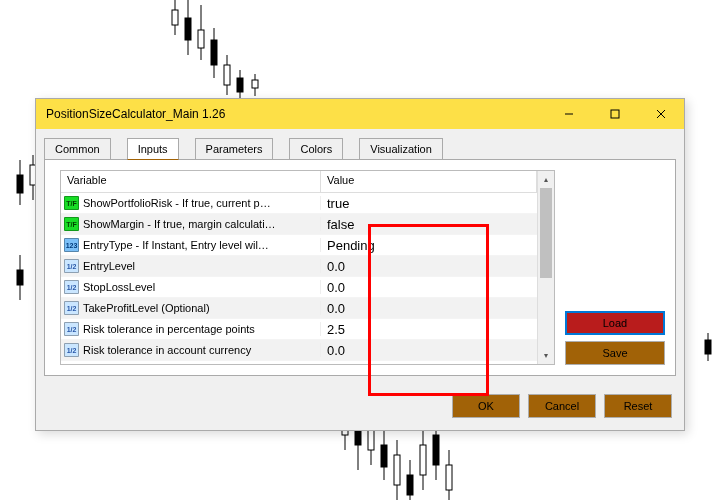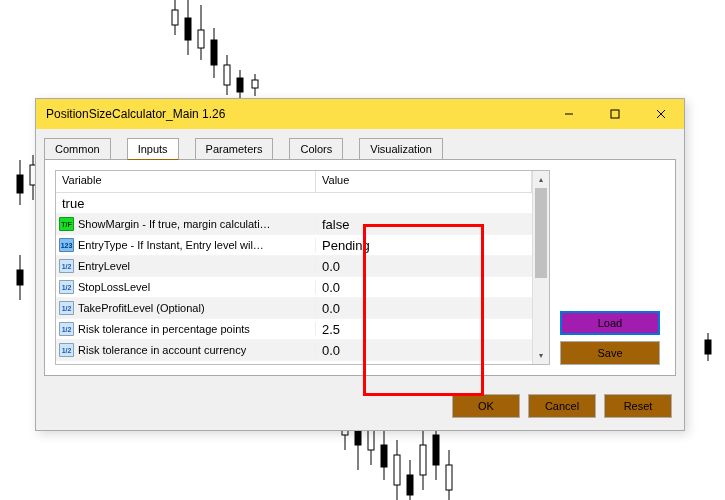--- a/index.html
+++ b/index.html
@@ -64,20 +64,21 @@
   .tab-content {
     margin: 0 8px 8px 8px;
     border: 1px solid #aaa;
     background: #fff;
     padding: 10px;
     position: relative;
   }
   .grid-wrap {
     display: flex;
     gap: 10px;
+    justify-content: flex-end;
   }
   .grid {
     border: 1px solid #bbb;
     width: 495px;
     height: 195px;
     display: flex;
     background: #fff;
     position: relative;
   }
   .grid-cols {
@@ -167,21 +168,21 @@
   .btn {
     width: 100px;
     height: 24px;
     border: 1px solid #adadad;
     background: #a16207;
     font-size: 11px;
     display:flex;align-items:center;justify-content:center;
   }
   .btn.primary {
     border: 2px solid #0078d7;
-    background: #a21caf;
+    background: #b91c1c;
   }
   .bottom-bar {
     display:flex;
     justify-content:flex-end;
     gap:8px;
     padding: 10px 12px 12px 12px;
   }
   .bottom-bar .btn { width: 68px; }
   .highlight {
     position:absolute;
@@ -273,20 +274,24 @@
   <div class="tab-content">
     <div class="grid-wrap">
       <div class="grid">
         <div class="grid-cols">
           <div class="grid-header">
             <div class="col-h col-var">Variable</div>
             <div class="col-h col-val">Value</div>
           </div>
           <div class="grid-body" id="grid-body">
               <div class="row">
+                <div class="cell-var">
+                  <div class="type-icon ic-bool">T/F</div>
+                  <span>ShowPortfolioRisk - If true, current p…</span>
+                </div>
                 <div class="cell-val">true</div>
               </div>
               <div class="row">
                 <div class="cell-var">
                   <div class="type-icon ic-bool">T/F</div>
                   <span>ShowMargin - If true, margin calculati…</span>
                 </div>
                 <div class="cell-val">false</div>
               </div>
               <div class="row">

